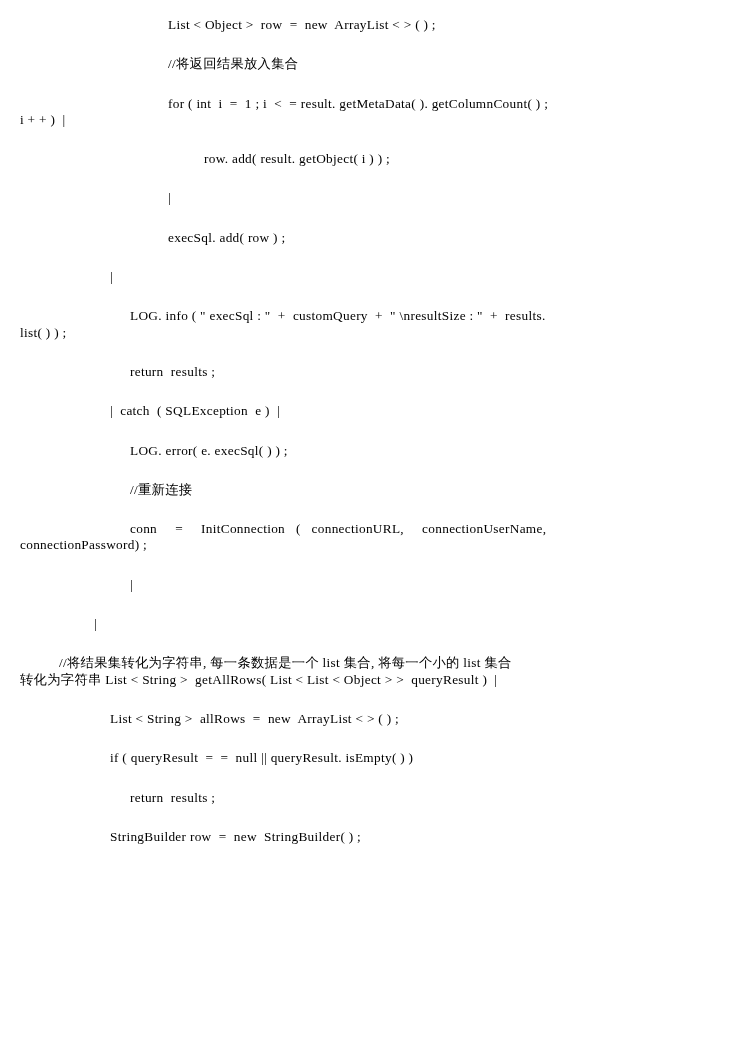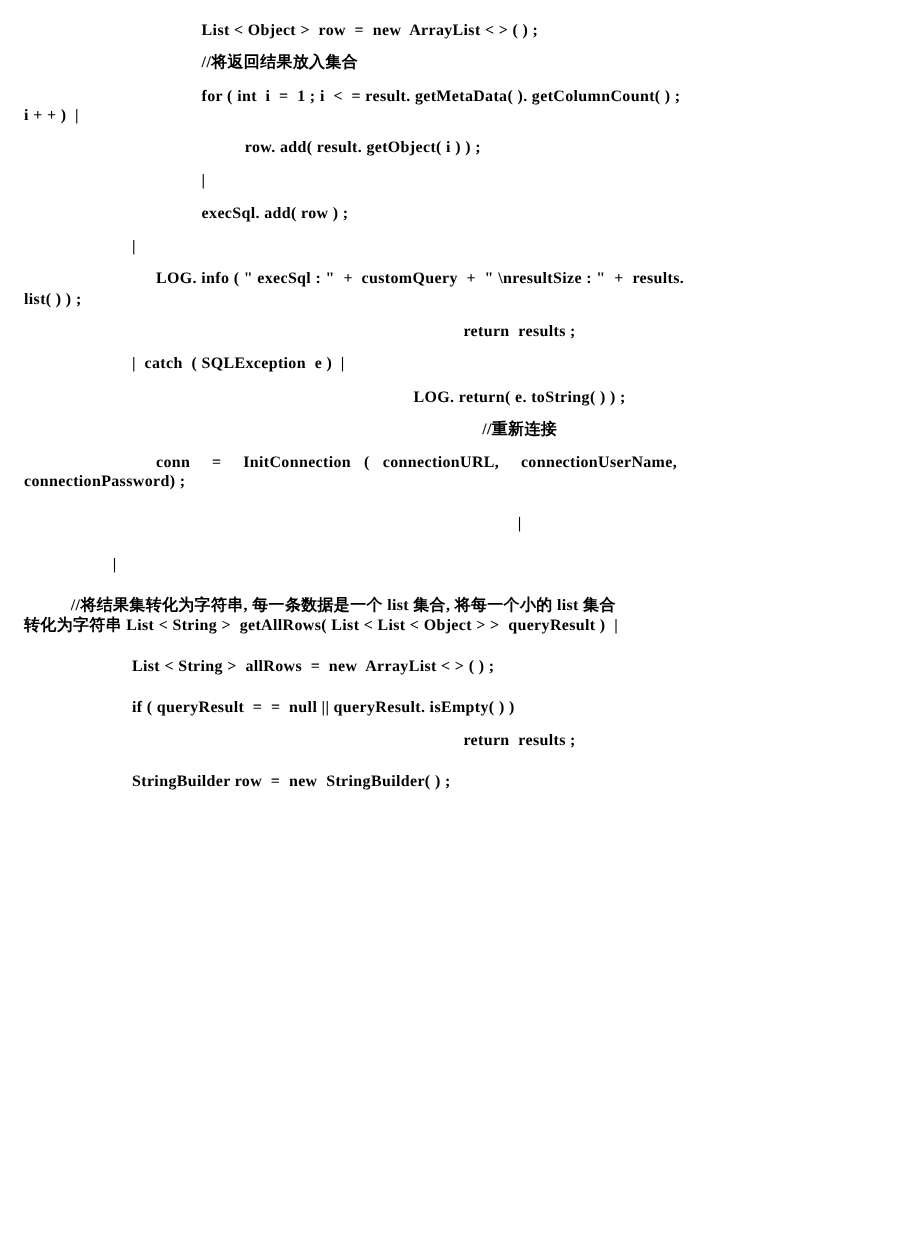--- a/index.html
+++ b/index.html
@@ -13,52 +13,51 @@
     font-family: "Liberation Serif", serif;
     color: #000000;
   }
   .page {
     position: relative;
     width: 756px;
     height: 1049px;
     box-sizing: border-box;
     padding: 18px 20px 0 20px;
     overflow: hidden;
-    font-weight: bold;
   }
   .code-block {
     font-family: "Liberation Serif", serif;
     font-size: 13.3px;
     line-height: 1.0;
   }
   .line {
     white-space: pre-wrap;
     word-break: break-word;
     margin: 0;
     padding: 0;
     letter-spacing: 0.3px;
   }
   
   .line + .line {
-    margin-top: 14px;
+    margin-top: 26px;
   }
   
   .line.cont {
     margin-top: 3px;
     text-align: left;
   }
   .line.blank {
     margin-top: 21px;
     height: 0;
   }
   .ind0  { padding-left: 0; }
   .ind1  { padding-left: 39px; }
   .ind2  { padding-left: 74px; }
   .ind3  { padding-left: 90px; }
-  .ind4  { padding-left: 110px; text-align: center; }
+  .ind4  { padding-left: 110px; }
   .ind5  { padding-left: 148px; }
   .ind6  { padding-left: 184px; }
   .just {
     text-align: justify;
     text-justify: inter-word;
   }
   .wide {
     
     display: block;
   }
@@ -74,21 +73,21 @@
     <div class="line ind5 just">for ( int  i  =  1 ; i  &lt;  = result. getMetaData( ). getColumnCount( ) ;</div>
     <div class="line cont ind0">i + + )  |</div>
     <div class="line ind6">row. add( result. getObject( i ) ) ;</div>
     <div class="line ind5">|</div>
     <div class="line ind5">execSql. add( row ) ;</div>
     <div class="line ind3">|</div>
     <div class="line ind4 just">LOG. info ( " execSql : "  +  customQuery  +  " \nresultSize : "  +  results.</div>
     <div class="line cont ind0">list( ) ) ;</div>
     <div class="line ind4">return  results ;</div>
     <div class="line ind3">|  catch  ( SQLException  e )  |</div>
-    <div class="line ind4">LOG. return( e. toString( ) ) ;</div>
+    <div class="line ind4">LOG. error( e. execSql( ) ) ;</div>
     <div class="line ind4">//重新连接</div>
     <div class="line ind4 just wide">conn     =     InitConnection   (   connectionURL,     connectionUserName,</div>
     <div class="line cont ind0">connectionPassword) ;</div>
     <div class="line blank"></div>
     <div class="line ind4">|</div>
     <div class="line blank"></div>
     <div class="line ind2">|</div>
     <div class="line blank"></div>
     <div class="line ind1 just">//将结果集转化为字符串, 每一条数据是一个 list 集合, 将每一个小的 list 集合</div>
     <div class="line cont ind0">转化为字符串 List &lt; String &gt;  getAllRows( List &lt; List &lt; Object &gt; &gt;  queryResult )  |</div>

